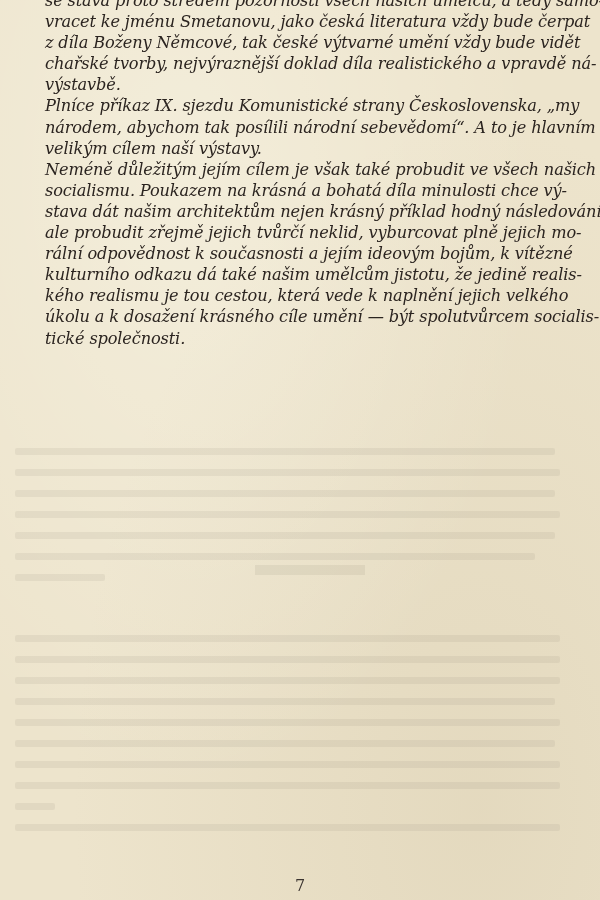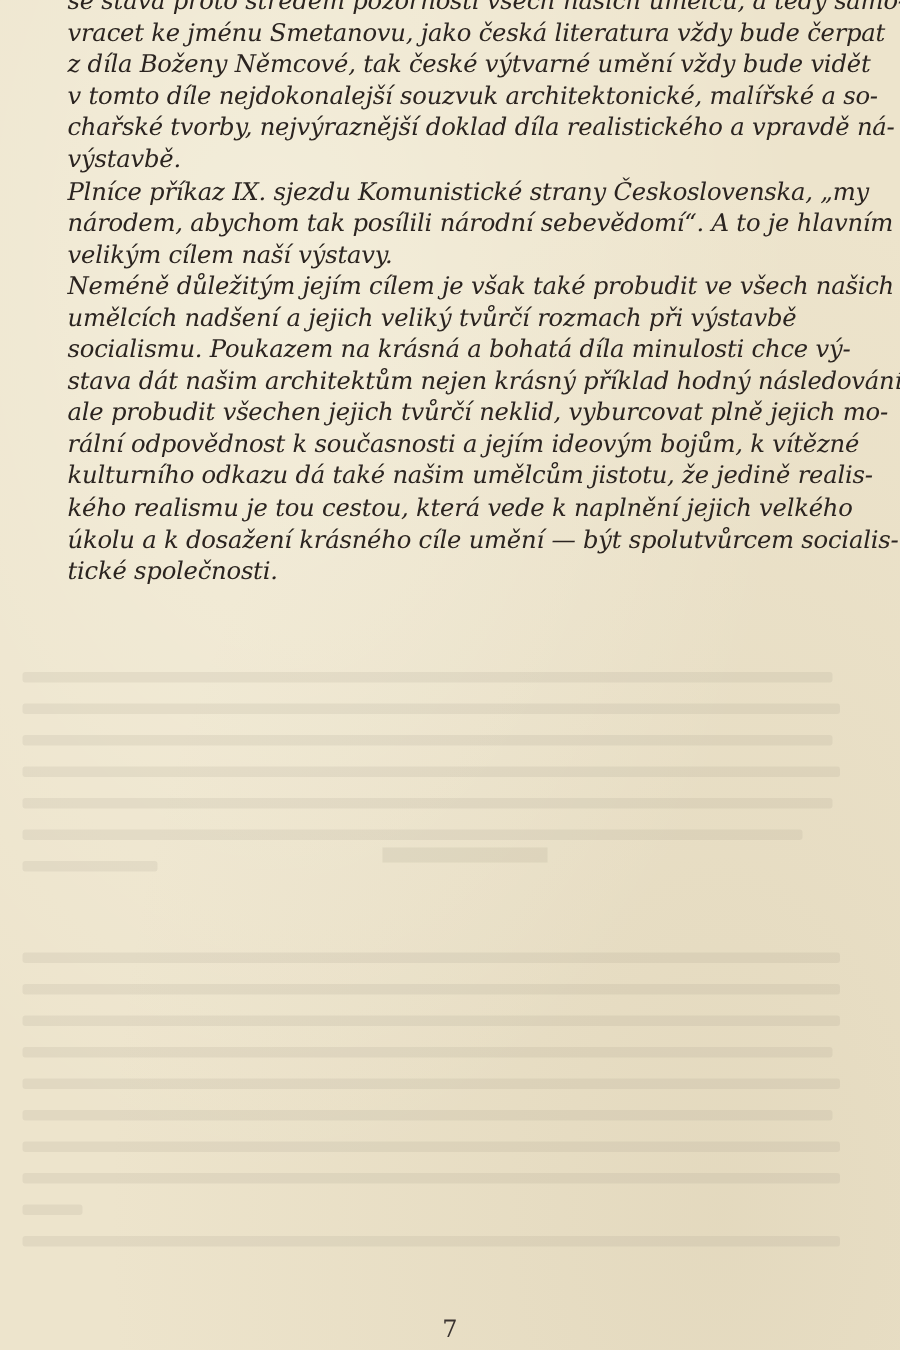--- a/index.html
+++ b/index.html
@@ -87,35 +87,33 @@
 </head>
 <body>
 
 <div class="page">
 
   <div class="text-block">
     <p class="para">
       <span class="line">se stává proto středem pozornosti všech našich umělců, a tedy samo-</span>
       <span class="line">vracet ke jménu Smetanovu, jako česká literatura vždy bude čerpat</span>
       <span class="line">z díla Boženy Němcové, tak české výtvarné umění vždy bude vidět</span>
-      <span class="line">v tomto díle nejdokonalejší souzvuk architektonické, malířské a so-</span>
       <span class="line">chařské tvorby, nejvýraznější doklad díla realistického a vpravdě ná-</span>
       <span class="line last">výstavbě.</span>
     </p>
     <p class="para">
       <span class="line">Plníce příkaz IX. sjezdu Komunistické strany Československa, „my</span>
       <span class="line">národem, abychom tak posílili národní sebevědomí“. A to je hlavním</span>
       <span class="line last">velikým cílem naší výstavy.</span>
     </p>
     <p class="para">
       <span class="line">Neméně důležitým jejím cílem je však také probudit ve všech našich</span>
-      <span class="line">umělcích nadšení a jejich veliký tvůrčí rozmach při výstavbě</span>
       <span class="line">socialismu. Poukazem na krásná a bohatá díla minulosti chce vý-</span>
       <span class="line">stava dát našim architektům nejen krásný příklad hodný následování,</span>
-      <span class="line">ale probudit všechen jejich tvůrčí neklid, vyburcovat plně jejich mo-</span>
+      <span class="line">ale probudit zřejmě jejich tvůrčí neklid, vyburcovat plně jejich mo-</span>
       <span class="line">rální odpovědnost k současnosti a jejím ideovým bojům, k vítězné</span>
       <span class="line">kulturního odkazu dá také našim umělcům jistotu, že jedině realis-</span>
       <span class="line">kého realismu je tou cestou, která vede k naplnění jejich velkého</span>
       <span class="line">úkolu a k dosažení krásného cíle umění — být spolutvůrcem socialis-</span>
       <span class="line last">tické společnosti.</span>
     </p>
   </div>
 
   <div class="bleed">
     <div class="bleed-line" style="top:8px;width:540px;"></div>

